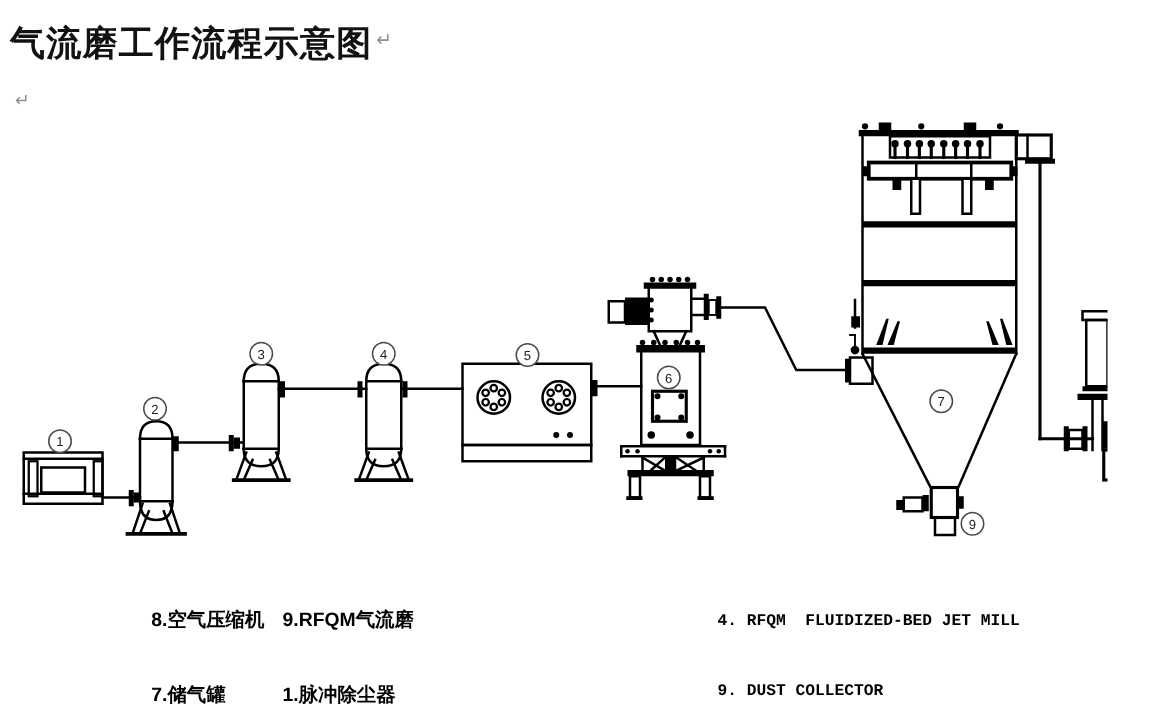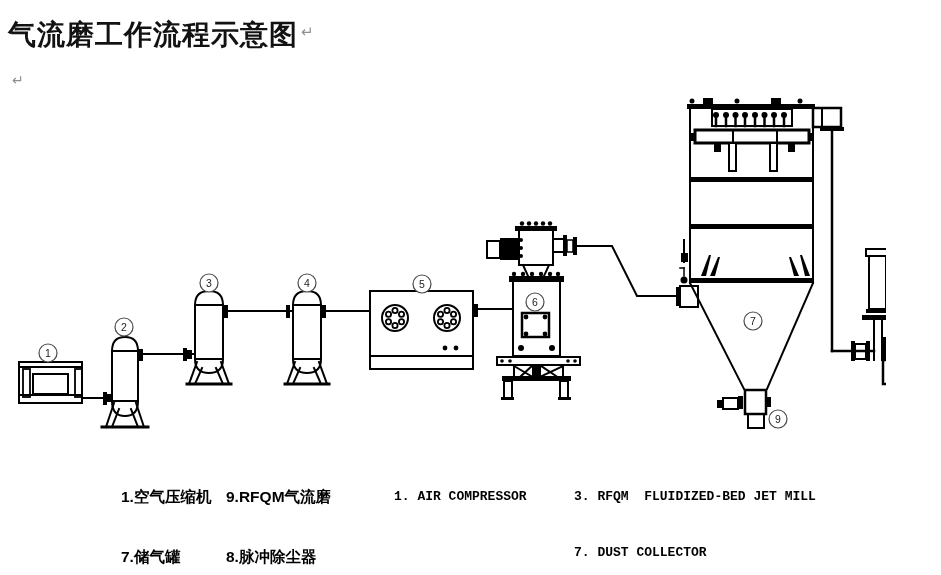--- a/index.html
+++ b/index.html
@@ -333,37 +333,36 @@
           </g>
         <g>
             <circle cx="778" cy="419" r="9"></circle>
             <text class="lblTxt" x="778" y="423">9</text>
           </g>
       </g>
     </g>
   </svg>
 
   <div id="cnA" class="legend legend-cn">
-    <div>1.空气压缩机</div>
+    <div>8.空气压缩机</div>
     <div>7.储气罐</div>
     
     
     
   </div>
   <div id="cnB" class="legend legend-cn">
     <div>9.RFQM气流磨</div>
-    <div>8.脉冲除尘器</div>
+    <div>1.脉冲除尘器</div>
     
     
   </div>
   <div id="enA" class="legend legend-en">
-    <div>1. AIR COMPRESSOR</div>
     
     
     
   </div>
   <div id="enB" class="legend legend-en">
-    <div>3. RFQM  FLUIDIZED-BED JET MILL</div>
-    <div>7. DUST COLLECTOR</div>
+    <div>4. RFQM  FLUIDIZED-BED JET MILL</div>
+    <div>9. DUST COLLECTOR</div>
     
     
   </div>
 </div>
 
 </body></html>

